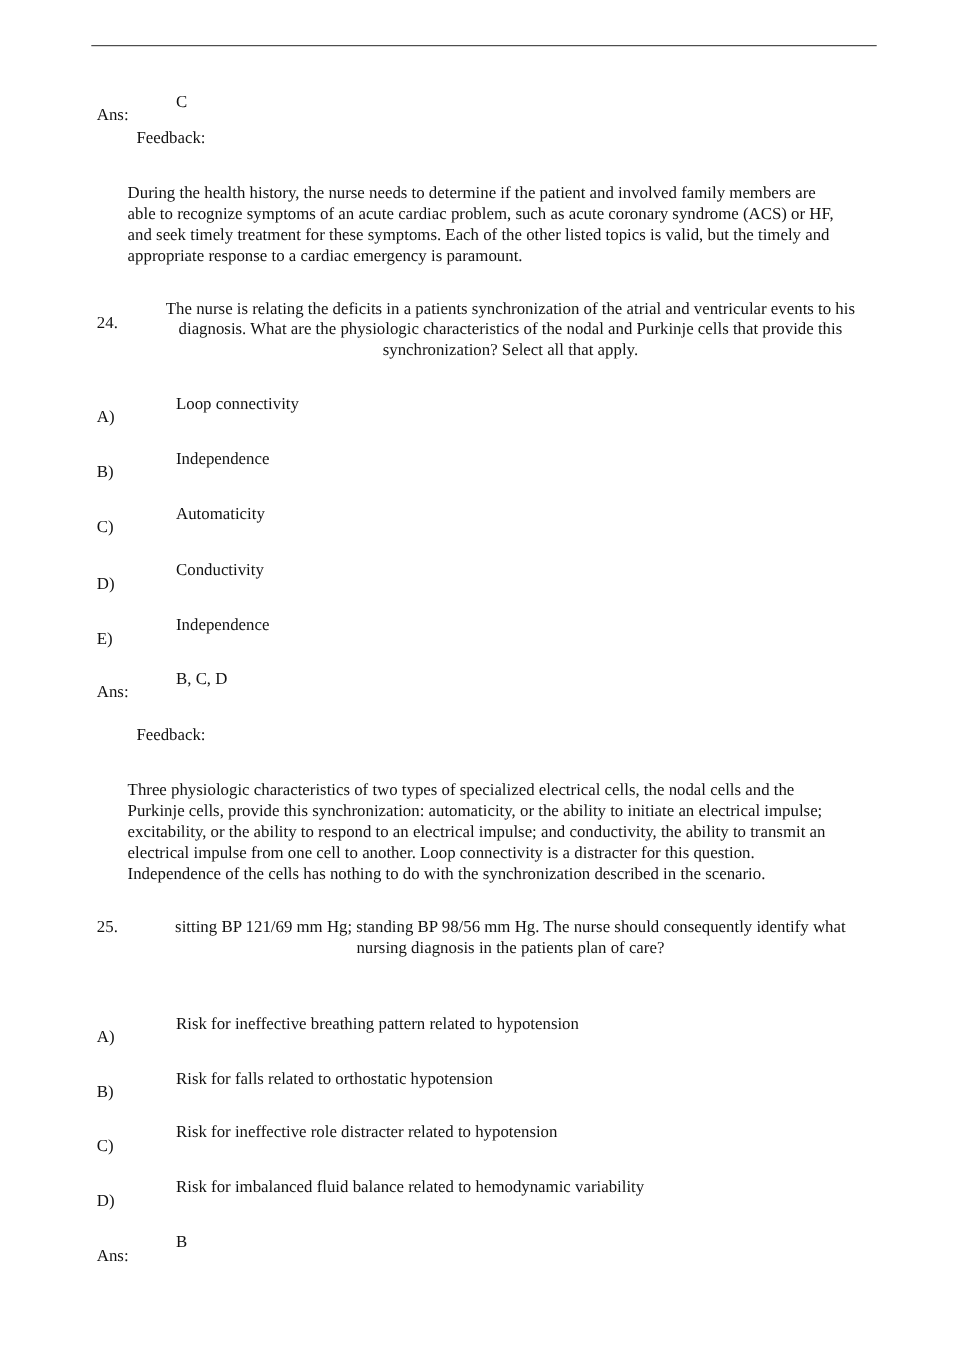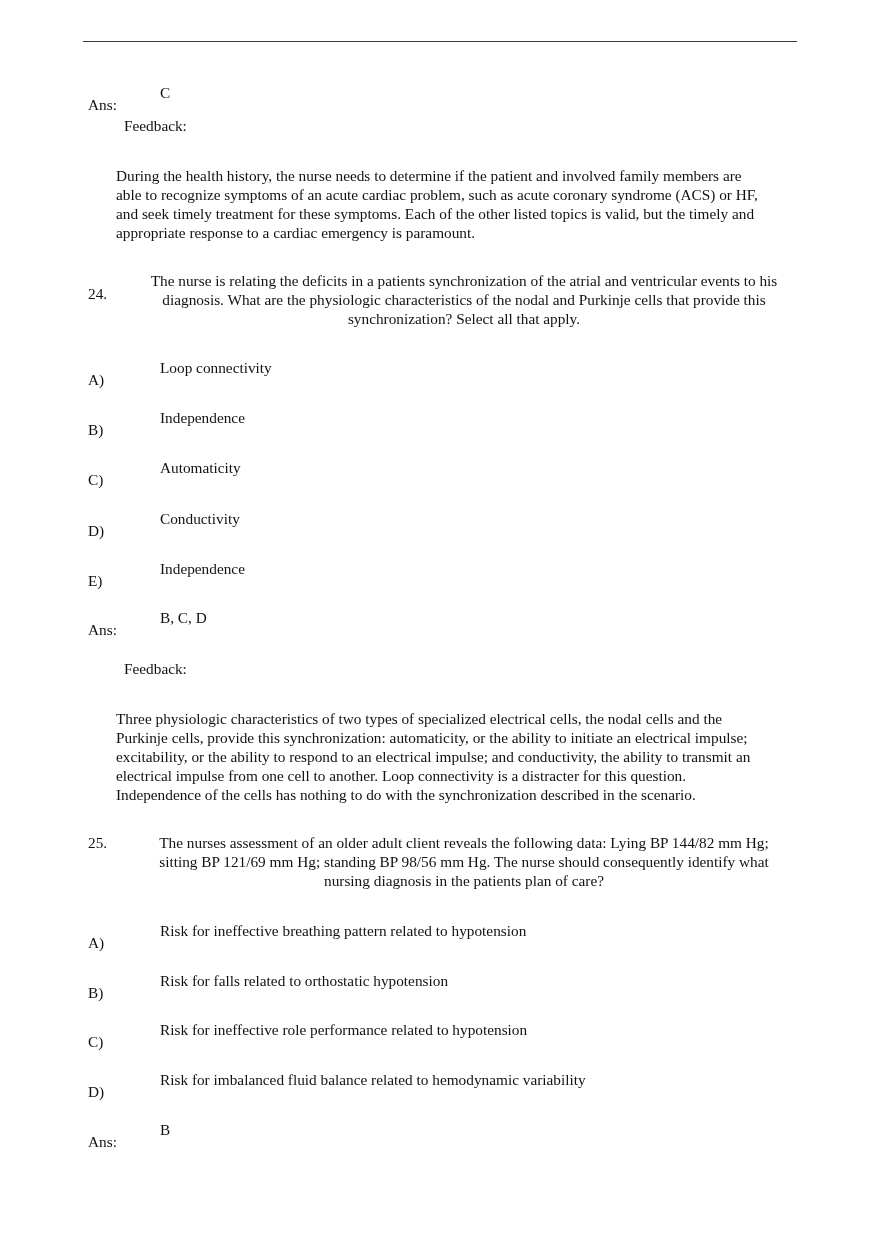--- a/index.html
+++ b/index.html
@@ -76,36 +76,35 @@
     <span>Purkinje cells, provide this synchronization: automaticity, or the ability to initiate an electrical impulse;</span>
     <span>excitability, or the ability to respond to an electrical impulse; and conductivity, the ability to transmit an</span>
     <span>electrical impulse from one cell to another. Loop connectivity is a distracter for this question.</span>
     <span>Independence of the cells has nothing to do with the synchronization described in the scenario.</span>
   </div>
 </section>
 
 <section>
   <div class="qnum" style="top:833px">25.</div>
   <div class="qtext" style="top:833px">
-    <span>The nurses assessment of an older adult client reveals the following data: Lying BP 144/82 mm Hg;</span>
     <span>sitting BP 121/69 mm Hg; standing BP 98/56 mm Hg. The nurse should consequently identify what</span>
     <span>nursing diagnosis in the patients plan of care?</span>
   </div>
 
   <div>
     <div class="label" style="top:921px">A)</div>
     <div class="val" style="top:921px">Risk for ineffective breathing pattern related to hypotension</div>
   </div>
   <div>
     <div class="label" style="top:971px">B)</div>
     <div class="val" style="top:971px">Risk for falls related to orthostatic hypotension</div>
   </div>
   <div>
     <div class="label" style="top:1020px">C)</div>
-    <div class="val" style="top:1020px">Risk for ineffective role performance related to hypotension</div>
+    <div class="val" style="top:1020px">Risk for ineffective role distracter related to hypotension</div>
   </div>
   <div>
     <div class="label" style="top:1070px">D)</div>
     <div class="val" style="top:1070px">Risk for imbalanced fluid balance related to hemodynamic variability</div>
   </div>
 
   <div class="label" style="top:1120px">Ans:</div>
   <div class="val" style="top:1120px">B</div>
 </section>
 

